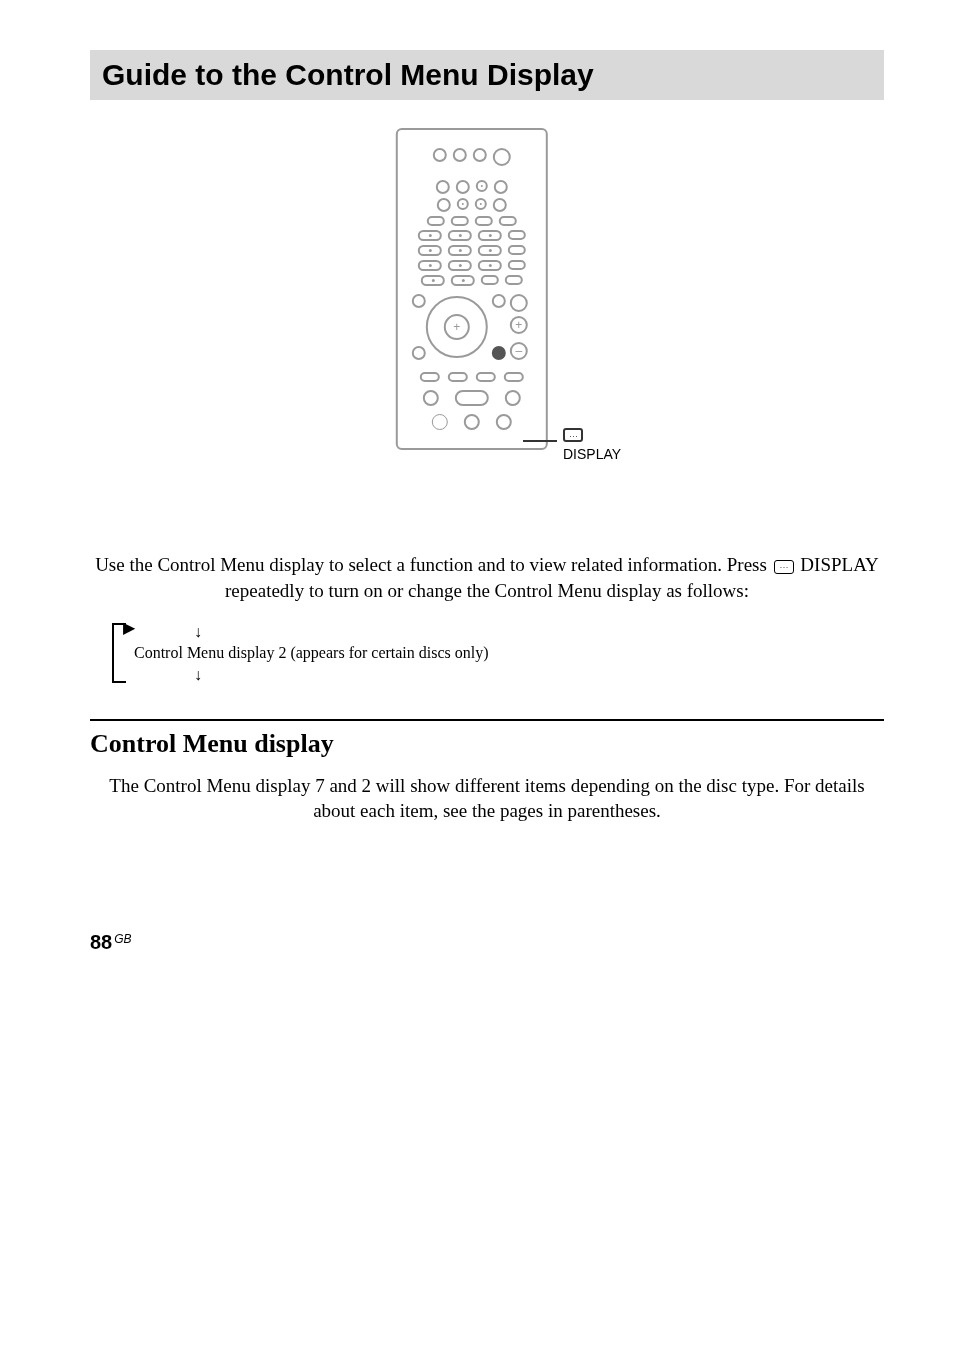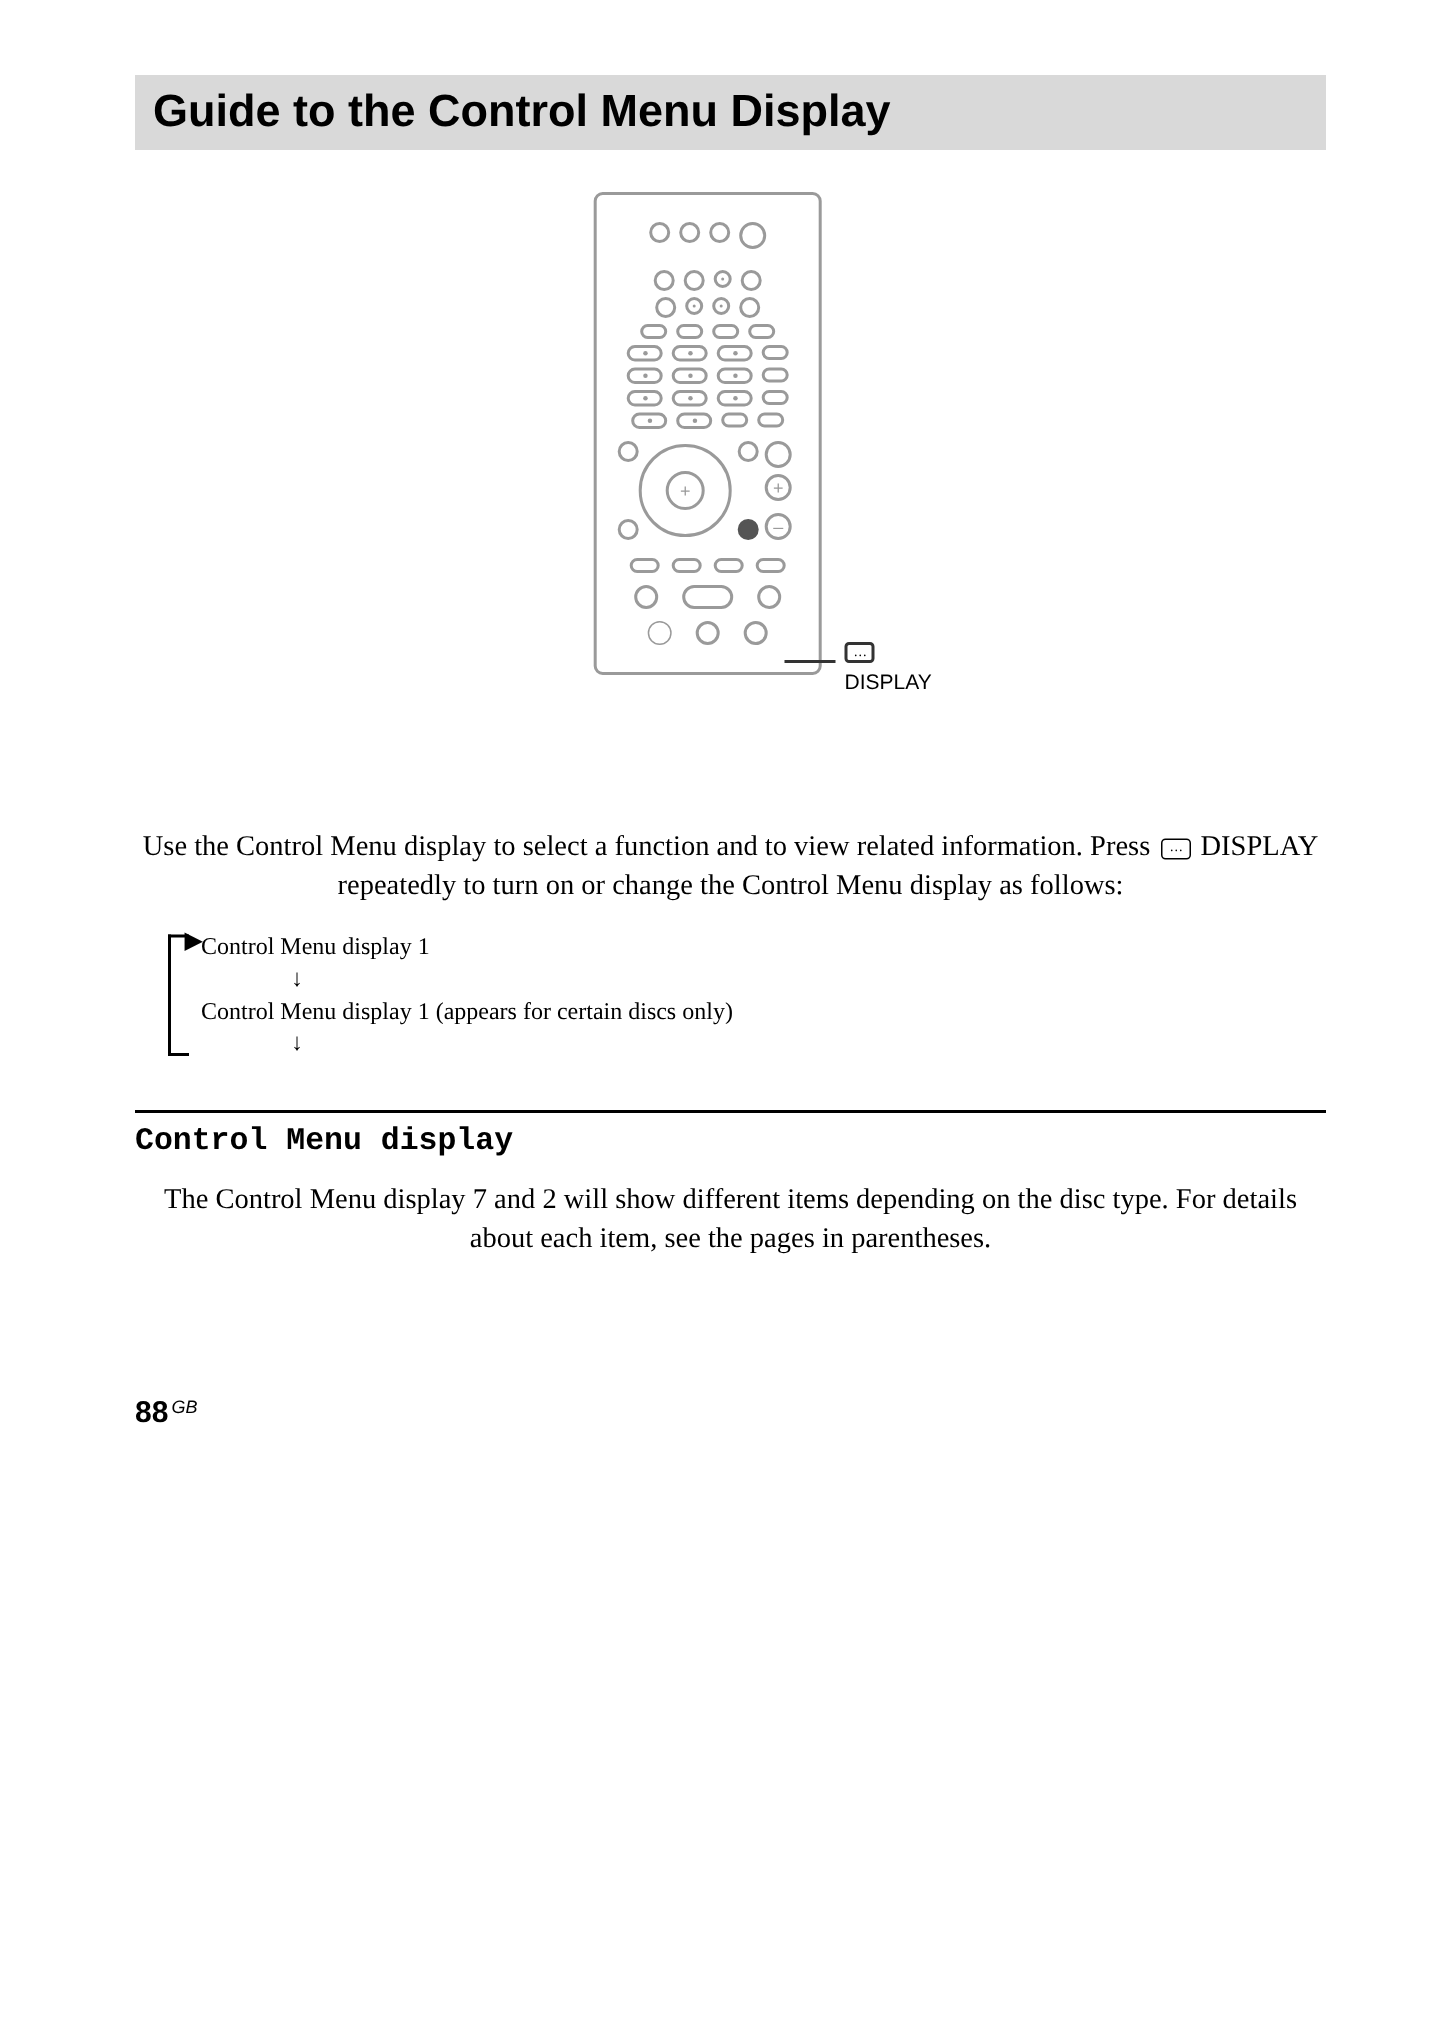--- a/index.html
+++ b/index.html
@@ -38,21 +38,21 @@
   .call-text{font-family: Arial, Helvetica, sans-serif; font-size:14px; position:absolute; left:40px; top:18px; white-space:nowrap;}
   .para { font-size: 19px; line-height: 1.35; margin-bottom: 18px; text-align: center; }
   .inline-icon{display:inline-block;width:20px;height:14px;border:1.5px solid #000;border-radius:3px;vertical-align:middle;position:relative;margin:0 2px;}
   .inline-icon::after{content:"…"; position:absolute; inset:0; text-align:center; font-size:9px; line-height:8px; letter-spacing:-1px;}
   .flow { position: relative; margin: 0 0 34px 44px; font-size: 16px; line-height: 1.2; }
   .flow .bracket{position:absolute;left:-22px;top:2px;bottom:2px;width:14px;border-left:2.5px solid #000;border-top:2.5px solid #000;border-bottom:2.5px solid #000;}
   .flow .arrowhead{position:absolute;left:-11px;top:-3px;font-size:16px;}
   .flow-line{padding:1px 0;}
   .flow .darr{padding-left:60px;font-size:16px;}
   .section-rule{border:none;border-top:2px solid #000;margin:10px 0 8px 0;}
-  .section-title{font-family: Liberation Mono, monospace; font-weight:900; font-size:21px; margin-bottom:14px;}
+  .section-title{font-family: Liberation Serif, serif; font-weight:900; font-size:26px; margin-bottom:14px;}
   .pagenum{position:absolute;left:90px;bottom:34px;font-family:Arial,Helvetica,sans-serif;}
   .pagenum .n{font-weight:900;font-size:20px;}
   .pagenum .gb{font-style:italic;font-size:12px;vertical-align:super;margin-left:2px;}
 </style>
 </head>
 <body>
 
 <div class="page">
 
   <div class="title-bar">
@@ -172,23 +172,22 @@
 
   <p class="para">
     <span>Use the Control Menu display to select a function and to view related information. Press </span>
     <span class="inline-icon"></span>
     <span> DISPLAY repeatedly to turn on or change the Control Menu display as follows:</span>
   </p>
 
   <div class="flow">
     <div class="bracket"></div>
     <div class="arrowhead">▶</div>
-    <div class="flow-line">Control Menu display 1</div>
     <div class="flow-line darr">↓</div>
-    <div class="flow-line">Control Menu display 1 (appears for certain discs only)</div>
+    <div class="flow-line">Control Menu display 2 (appears for certain discs only)</div>
     <div class="flow-line darr">↓</div>
   </div>
 
   <hr class="section-rule">
   <h2 class="section-title">Control Menu display</h2>
 
   <p class="para">The Control Menu display 7 and 2 will show different items depending on the disc type. For details about each item, see the pages in parentheses.</p>
 
 
   <div class="pagenum">

